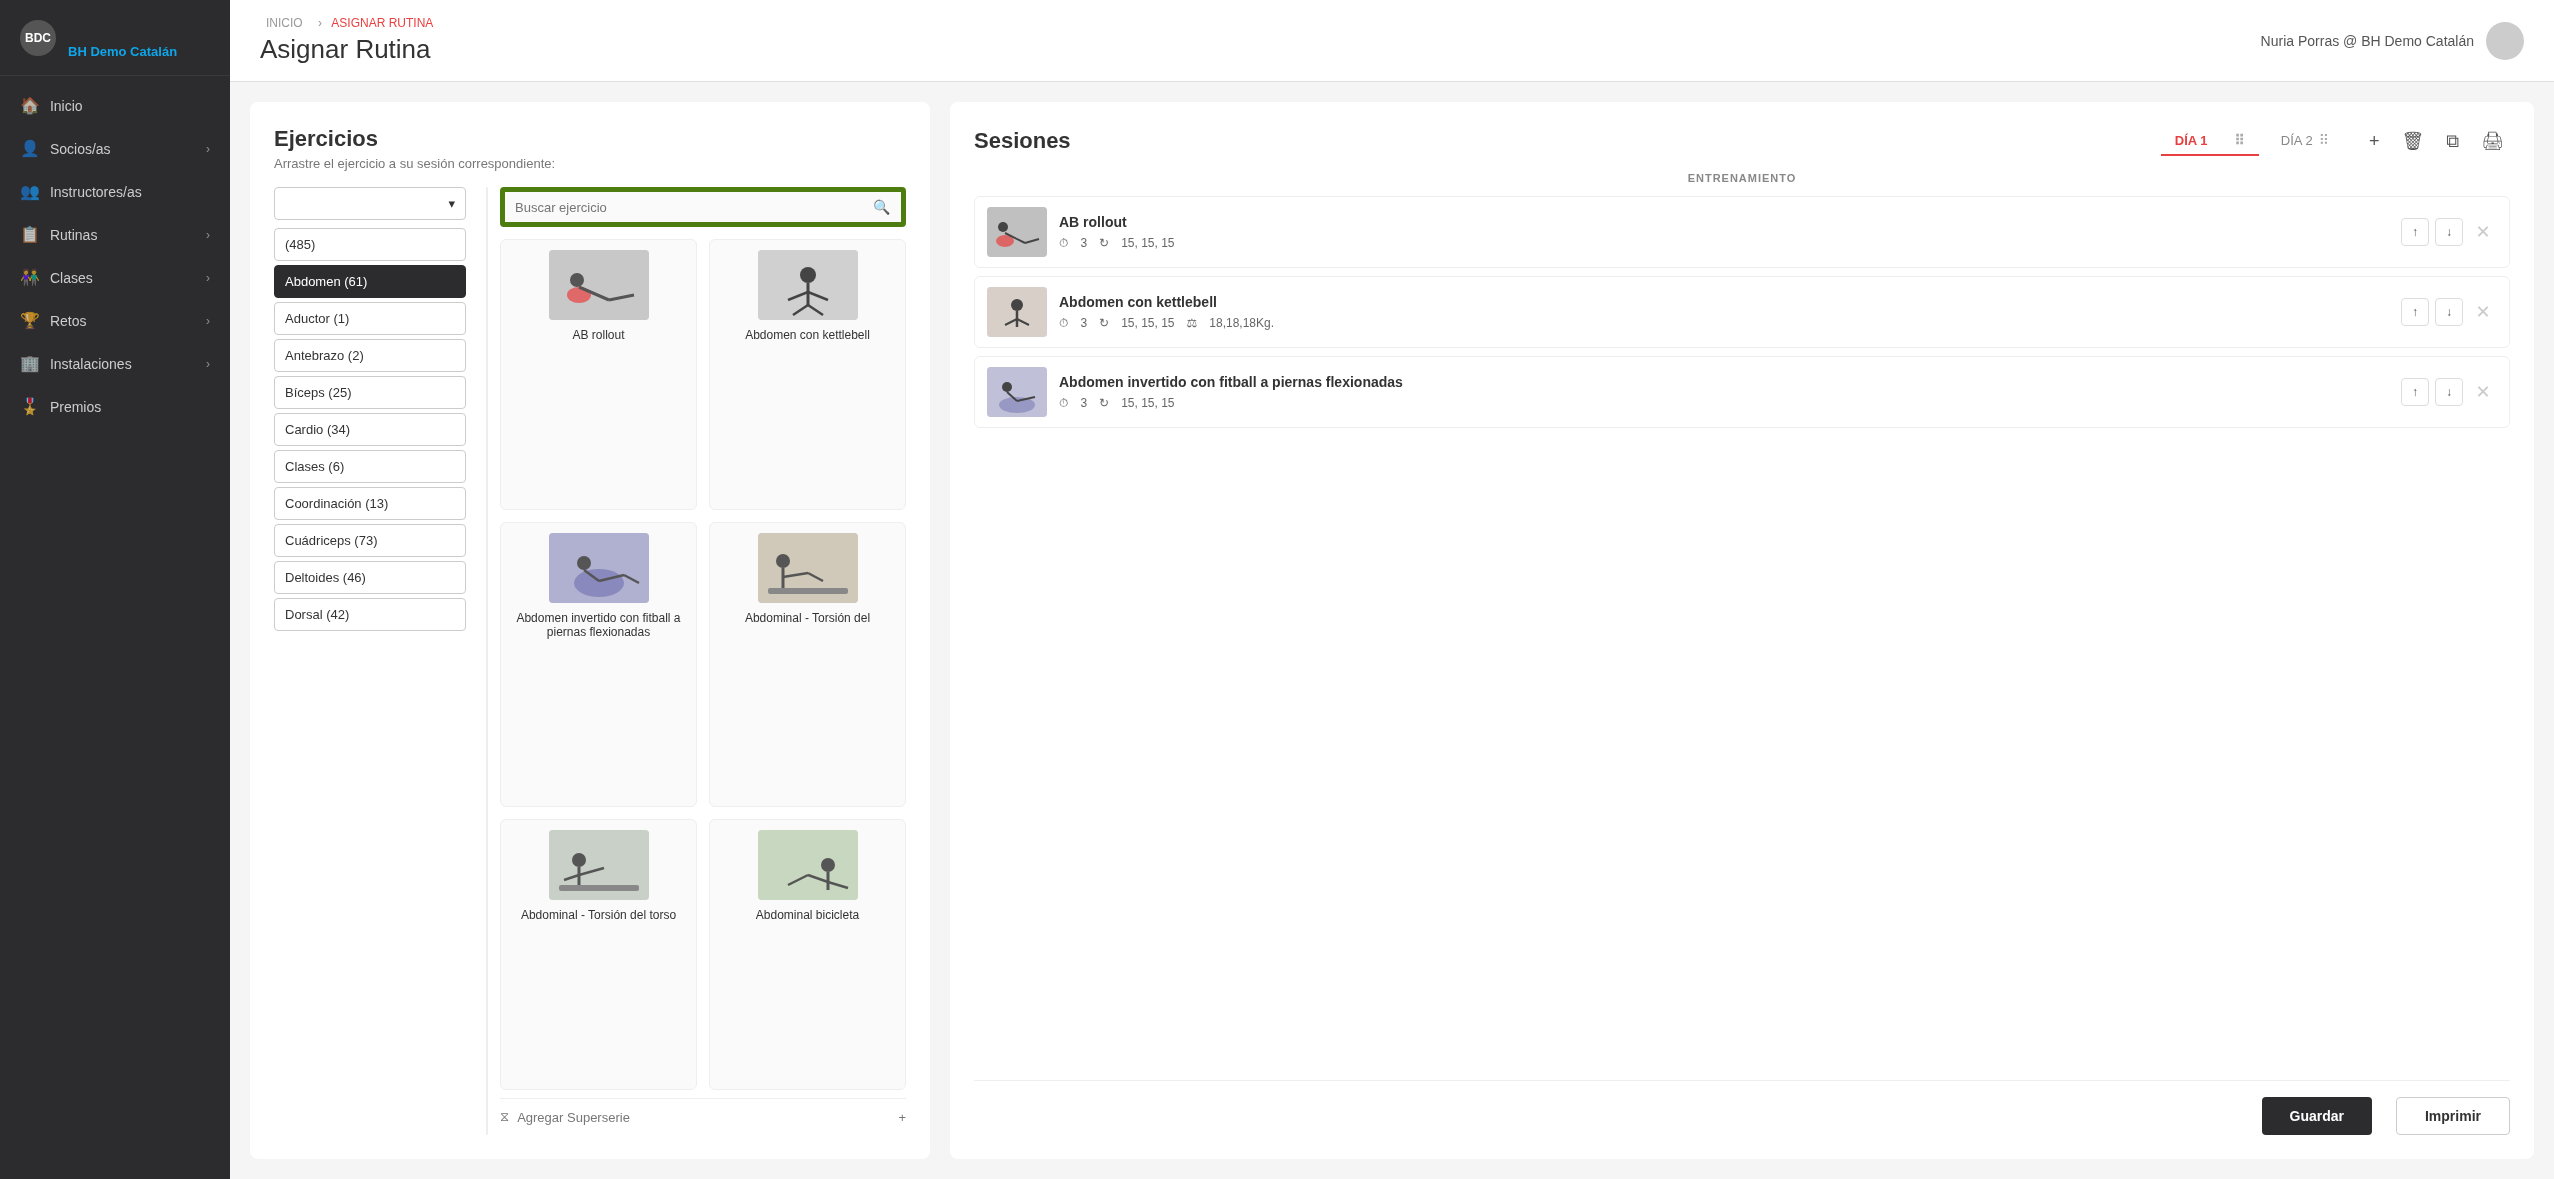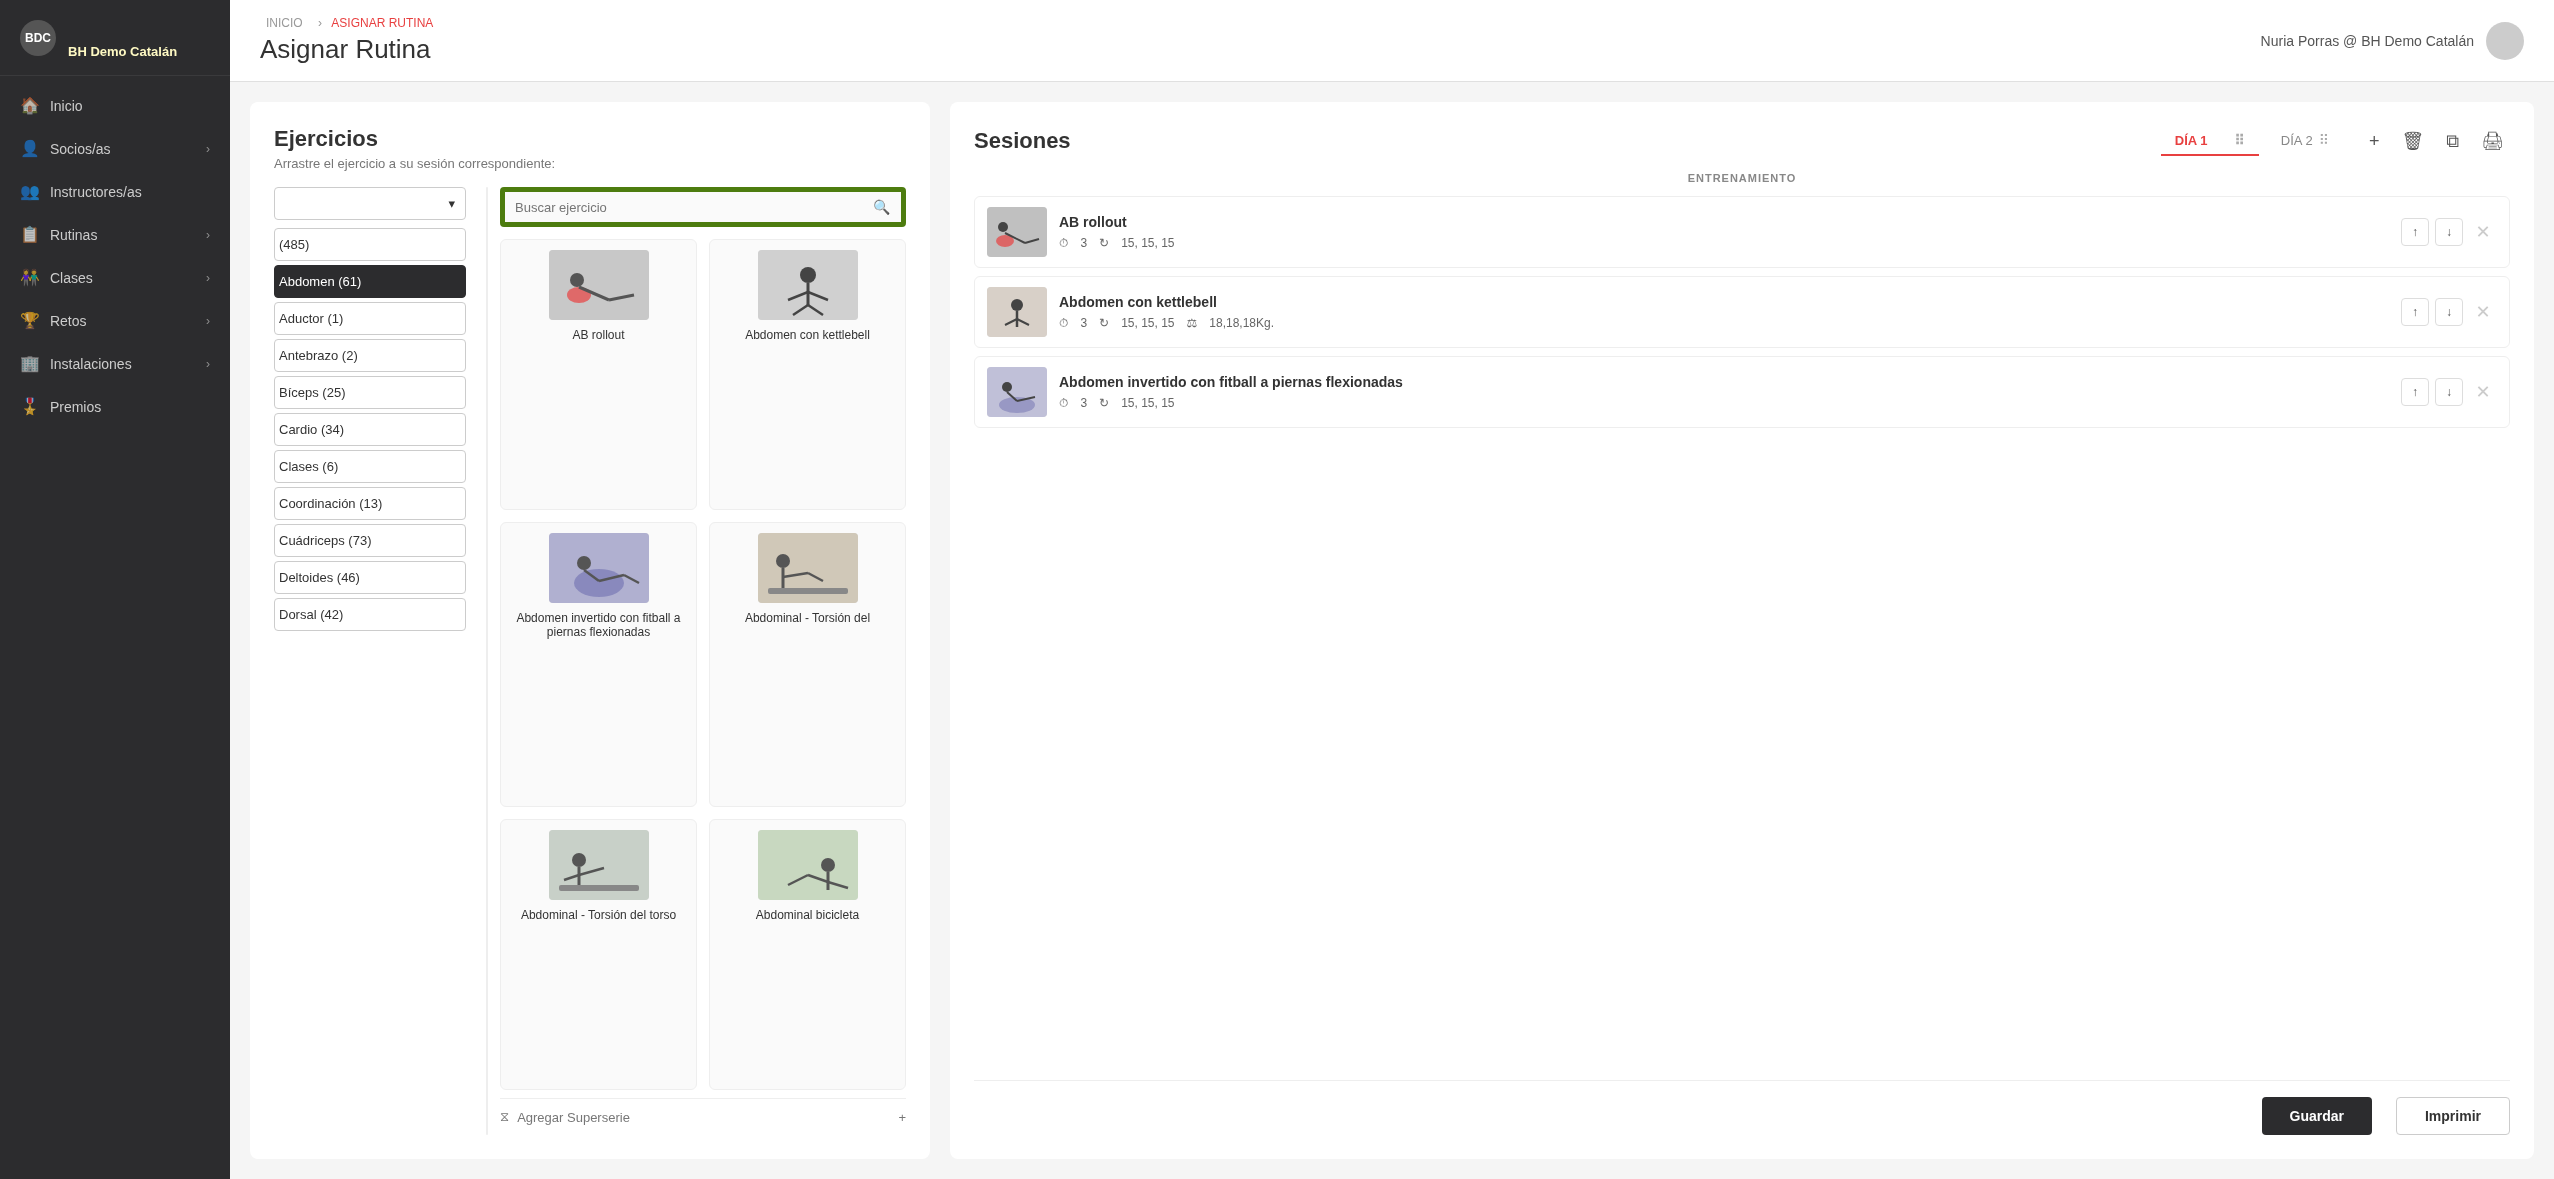--- a/index.html
+++ b/index.html
@@ -55,21 +55,21 @@
       display: flex;
       align-items: center;
       justify-content: center;
       font-size: 12px;
       font-weight: 700;
       color: #fff;
     }
     .user-name-sidebar {
       font-size: 13px;
       font-weight: 600;
-      color: #fef9c3;
+      color: #0ea5e9;
       margin-top: 28px;
     }
     .sidebar-nav {
       flex: 1;
       padding: 8px 0;
     }
     .nav-item {
       display: flex;
       align-items: center;
       justify-content: space-between;
@@ -171,21 +171,21 @@
       background: #fff;
       display: flex;
       align-items: center;
       justify-content: space-between;
       cursor: pointer;
       margin-bottom: 4px;
     }
     .category-item {
       border: 1px solid #ccc;
       border-radius: 4px;
-      padding: 8px 4px;
+      padding: 8px 10px;
       font-size: 13px;
       color: #333;
       background: #fff;
       cursor: pointer;
       white-space: nowrap;
       overflow: hidden;
       text-overflow: ellipsis;
     }
     .category-item.active {
       background: #2c2c2e;

